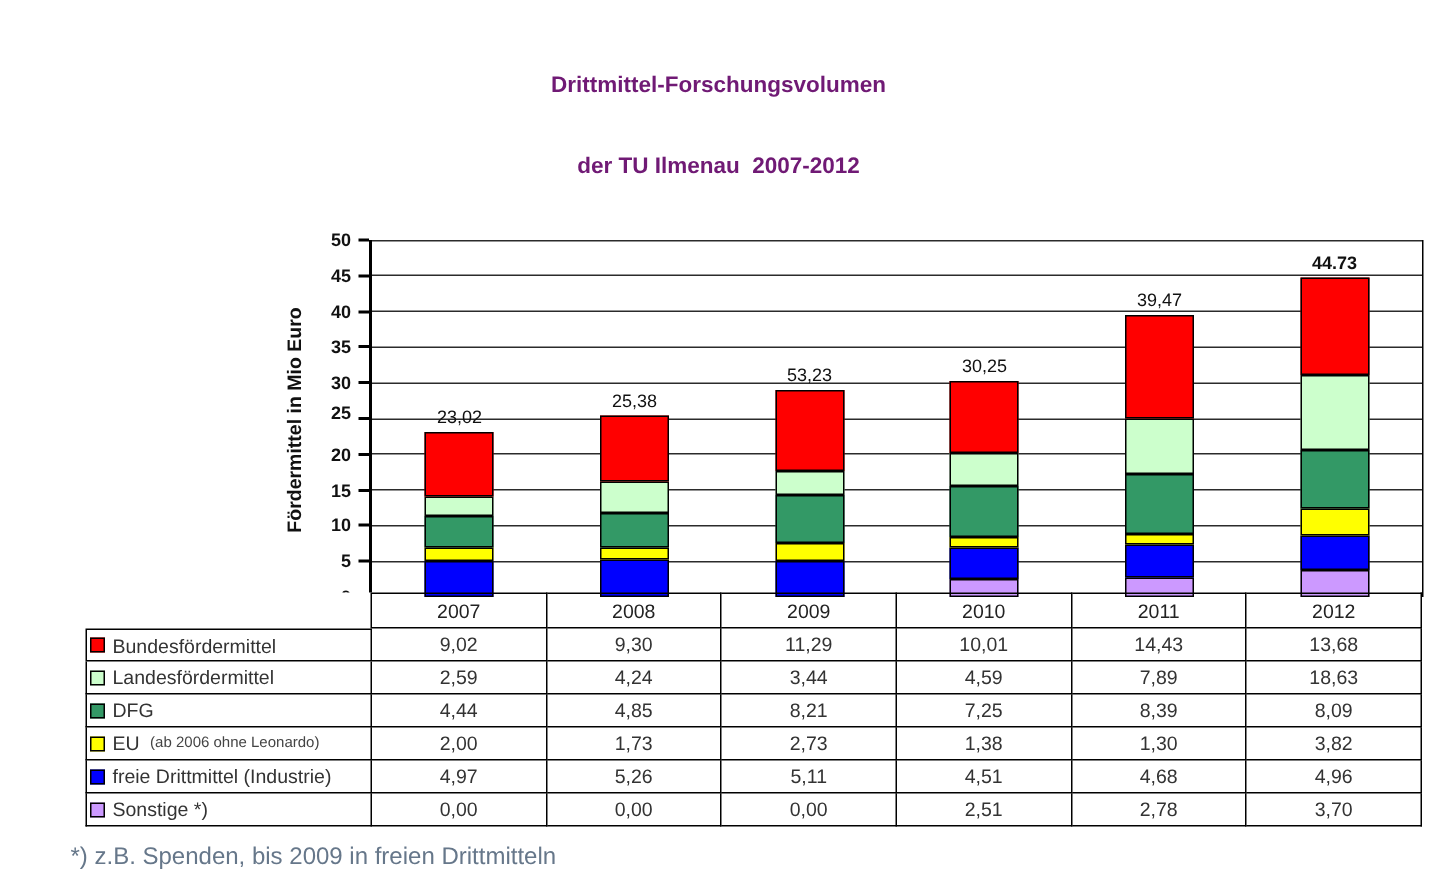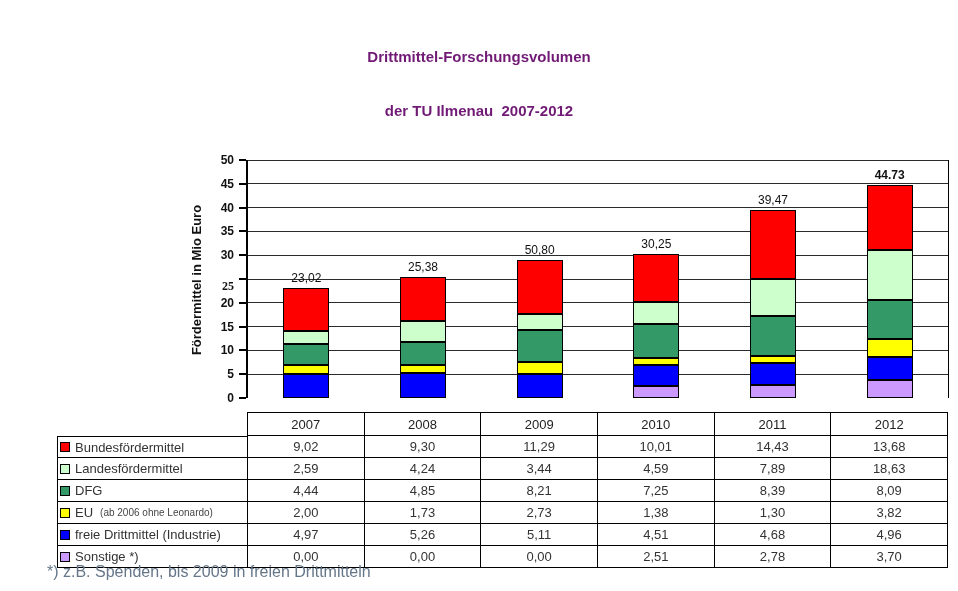--- a/index.html
+++ b/index.html
@@ -12,21 +12,21 @@
   .plot{position:absolute;left:246px;top:160px;width:700px;height:238px;
         border-left:2px solid #000;border-right:1px solid #000;background:#fff;}
   .grid{position:absolute;left:0;width:100%;height:1px;background:#2b2b2b;}
   .seg{position:absolute;border:1px solid #000;box-sizing:border-box;}
   .total{position:absolute;width:90px;text-align:center;font-size:12px;color:#111;}
   .total.bold{font-weight:bold;}
   .yaxis{position:absolute;left:180px;top:160px;width:66px;height:239px;}
   .ytick-label{position:absolute;right:12px;transform:translateY(-50%);
         font-size:12px;font-weight:bold;color:#111;white-space:nowrap;margin-left:14px;}
   .ytick-mark{position:absolute;right:0;width:7px;height:2px;background:#000;transform:translateY(-50%);}
-  .dtable{position:absolute;left:57px;top:412px;width:891px;display:grid;
+  .dtable{position:absolute;left:57px;top:395px;width:891px;display:grid;
         grid-template-columns:191px repeat(6,1fr);grid-template-rows:24px repeat(6,22px);}
   .c{border-right:1px solid #000;border-bottom:1px solid #000;display:flex;align-items:center;
      justify-content:center;font-size:13px;color:#333;overflow:hidden;}
   .c.hdr{border-top:1px solid #000;color:#222;}
   .c.blank{border:none;border-right:1px solid #000;background:#fff;}
   .c.leg{border-left:1px solid #000;justify-content:flex-start;padding-left:2px;}
   .c.leg.first{border-top:1px solid #000;}
   .swatch{width:8px;height:8px;border:1px solid #000;margin-right:5px;flex-shrink:0;}
   .legnote{font-size:10px;color:#444;margin-left:7px;white-space:nowrap;}
   .footnote{position:absolute;left:47px;top:563px;font-size:16px;color:#66778a;}
@@ -46,21 +46,21 @@
       <div class="ytick-label" style="top: 238px;">0</div>
       <div class="ytick-mark" style="top: 238px;"></div>
       <div class="ytick-label" style="top: 214.2px;">5</div>
       <div class="ytick-mark" style="top: 214.2px;"></div>
       <div class="ytick-label" style="top: 190.4px;">10</div>
       <div class="ytick-mark" style="top: 190.4px;"></div>
       <div class="ytick-label" style="top: 166.6px;">15</div>
       <div class="ytick-mark" style="top: 166.6px;"></div>
       <div class="ytick-label" style="top: 142.8px;">20</div>
       <div class="ytick-mark" style="top: 142.8px;"></div>
-      <div class="ytick-label" style="top: 126px; font-family: Liberation Serif, serif;">25</div>
+      <div class="ytick-label" style="top: 115px;">25</div>
       <div class="ytick-mark" style="top: 119px;"></div>
       <div class="ytick-label" style="top: 95.2px;">30</div>
       <div class="ytick-mark" style="top: 95.2px;"></div>
       <div class="ytick-label" style="top: 71.4px;">35</div>
       <div class="ytick-mark" style="top: 71.4px;"></div>
       <div class="ytick-label" style="top: 47.6px;">40</div>
       <div class="ytick-mark" style="top: 47.6px;"></div>
       <div class="ytick-label" style="top: 23.8px;">45</div>
       <div class="ytick-mark" style="top: 23.8px;"></div>
       <div class="ytick-label" style="top: 0px;">50</div>
@@ -88,21 +88,21 @@
       <div class="seg" style="left: 152px; width: 46px; bottom: 25.0376px; height: 8.2348px; background: rgb(255, 255, 0);"></div>
       <div class="seg" style="left: 152px; width: 46px; bottom: 33.2724px; height: 23.086px; background: rgb(51, 153, 102);"></div>
       <div class="seg" style="left: 152px; width: 46px; bottom: 56.3584px; height: 20.1824px; background: rgb(204, 255, 204);"></div>
       <div class="seg" style="left: 152px; width: 46px; bottom: 76.5408px; height: 44.268px; background: rgb(255, 0, 0);"></div>
       <div class="total" style="left: 130px; top: 100.191px;">25,38</div>
       <div class="seg" style="left: 268.667px; width: 46px; bottom: 0px; height: 24.3236px; background: rgb(0, 0, 255);"></div>
       <div class="seg" style="left: 268.667px; width: 46px; bottom: 24.3236px; height: 11.662px; background: rgb(255, 255, 0);"></div>
       <div class="seg" style="left: 268.667px; width: 46px; bottom: 35.9856px; height: 31.9396px; background: rgb(51, 153, 102);"></div>
       <div class="seg" style="left: 268.667px; width: 46px; bottom: 67.9252px; height: 16.3744px; background: rgb(204, 255, 204);"></div>
       <div class="seg" style="left: 268.667px; width: 46px; bottom: 84.2996px; height: 53.7404px; background: rgb(255, 0, 0);"></div>
-      <div class="total" style="left: 246.667px; top: 82.96px;">50,80</div>
+      <div class="total" style="left: 246.667px; top: 82.96px;">53,23</div>
       <div class="seg" style="left: 385.333px; width: 46px; bottom: 0px; height: 11.9476px; background: rgb(204, 153, 255);"></div>
       <div class="seg" style="left: 385.333px; width: 46px; bottom: 11.9476px; height: 21.4676px; background: rgb(0, 0, 255);"></div>
       <div class="seg" style="left: 385.333px; width: 46px; bottom: 33.4152px; height: 6.5688px; background: rgb(255, 255, 0);"></div>
       <div class="seg" style="left: 385.333px; width: 46px; bottom: 39.984px; height: 34.51px; background: rgb(51, 153, 102);"></div>
       <div class="seg" style="left: 385.333px; width: 46px; bottom: 74.494px; height: 21.8484px; background: rgb(204, 255, 204);"></div>
       <div class="seg" style="left: 385.333px; width: 46px; bottom: 96.3424px; height: 47.6476px; background: rgb(255, 0, 0);"></div>
       <div class="total" style="left: 363.333px; top: 77.01px;">30,25</div>
       <div class="seg" style="left: 502px; width: 46px; bottom: 0px; height: 13.2328px; background: rgb(204, 153, 255);"></div>
       <div class="seg" style="left: 502px; width: 46px; bottom: 13.2328px; height: 22.2768px; background: rgb(0, 0, 255);"></div>
       <div class="seg" style="left: 502px; width: 46px; bottom: 35.5096px; height: 6.188px; background: rgb(255, 255, 0);"></div>

